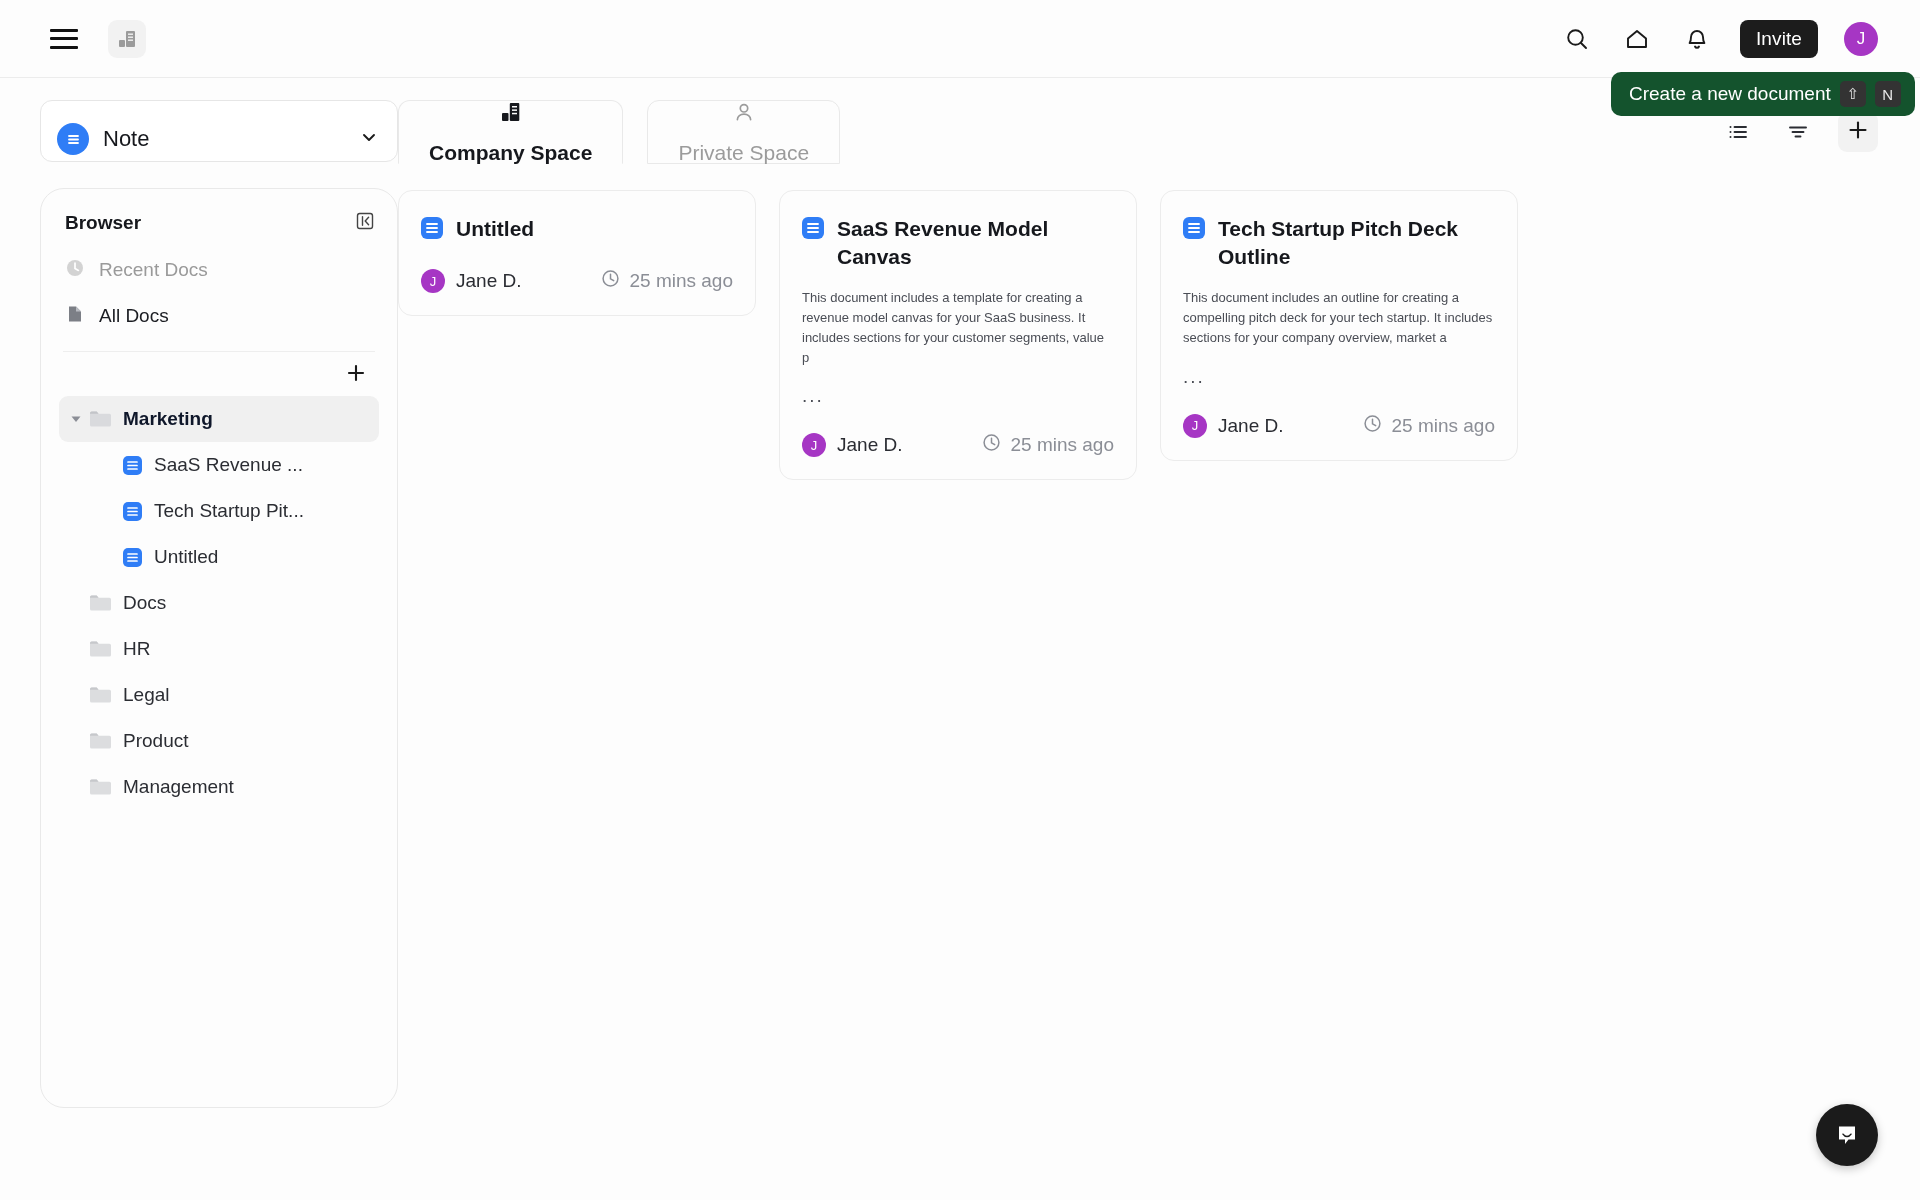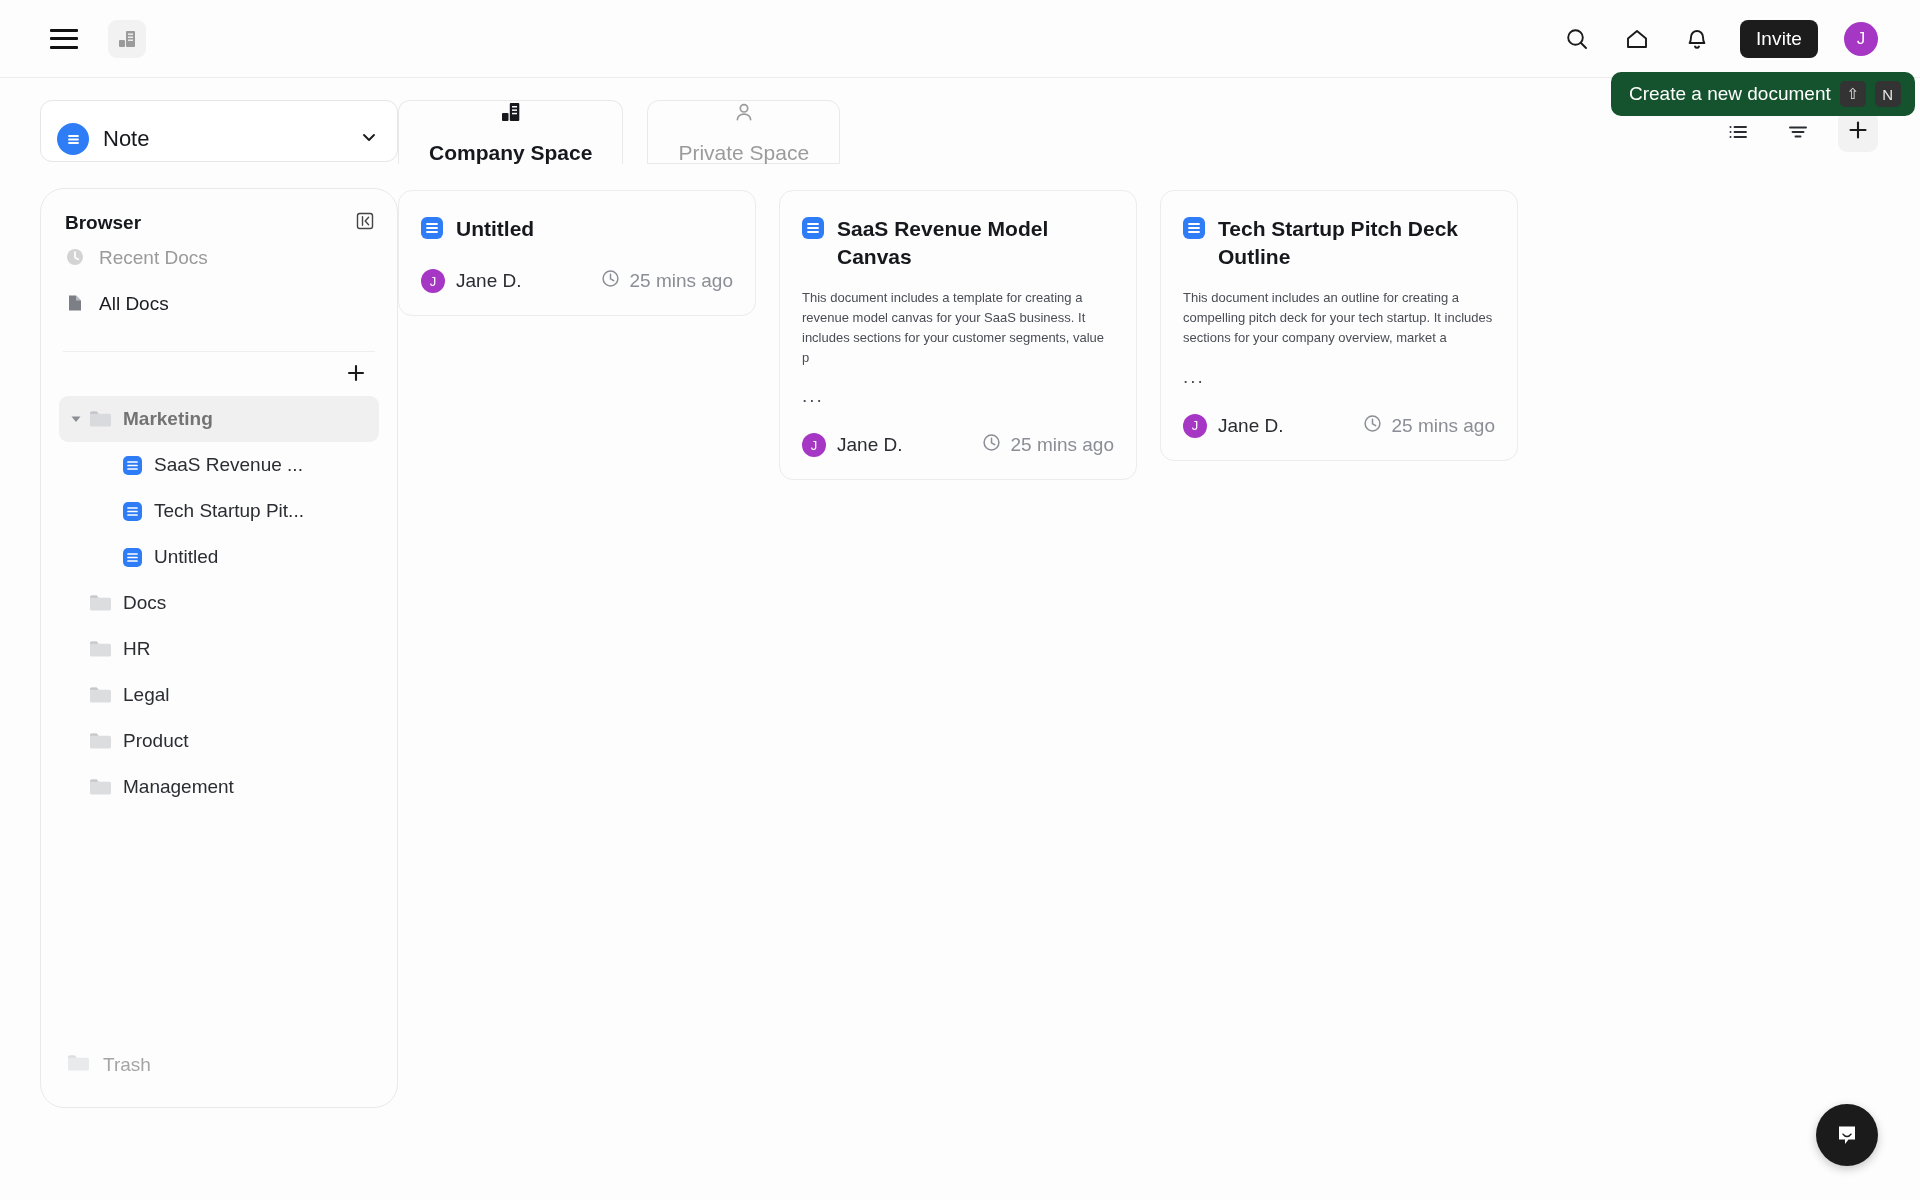--- a/index.html
+++ b/index.html
@@ -104,39 +104,39 @@
     display: flex; flex-direction: column;
   }
   .browser-head {
     display: flex; align-items: center;
     padding: 0 4px 0 6px; margin-bottom: 12px;
   }
   .browser-title { font-size: 19px; font-weight: 700; color: #16181d; }
   .collapse-icon { margin-left: auto; cursor: pointer; }
 
   .nav-row {
-    display: flex; align-items: flex-start; gap: 14px;
+    display: flex; align-items: center; gap: 14px;
     height: 46px; padding: 0 6px; border-radius: 8px;
     cursor: pointer; font-size: 19px;
   }
   .nav-row.muted { color: #9a9a9a; }
   .nav-row.dark { color: #1b1d22; }
 
   .divider { height:1px; background:#eeeeee; margin: 12px 4px 0 4px; }
 
   .add-row { display:flex; justify-content:flex-end; padding: 6px 8px 8px 0; }
   .add-btn { width: 30px; height: 30px; display:flex; align-items:center; justify-content:center; cursor:pointer; }
 
   .tree { display:flex; flex-direction: column; }
   .tree-row {
     display:flex; align-items:center;
     height: 46px; border-radius: 9px; padding-left: 8px;
     cursor:pointer; font-size: 19px; color:#2b2d33;
   }
-  .tree-row.active { background: #f0f0f0; font-weight: 700; color:#737373; }
+  .tree-row.active { background: #f0f0f0; font-weight: 700; color:#0f172a; }
   .caret { width: 18px; display:flex; align-items:center; justify-content:center; margin-right: 4px; }
   .caret-spacer { width: 22px; }
   .folder-ico { margin-right: 12px; display:flex; }
   .doc-ico { margin-right: 12px; display:flex; }
   .tree-row.child { padding-left: 64px; font-size: 19px; color:#2b2d33; }
 
   .trash-row {
     margin-top: auto; margin-bottom: 22px;
     display:flex; align-items:center; gap: 14px;
     padding-left: 8px; height: 40px;
@@ -426,29 +426,20 @@
             <svg width="22" height="18" viewBox="0 0 22 18">
               <path d="M1 3.2a1.6 1.6 0 0 1 1.6-1.6h5.1l1.9 2.1h10.8A1.6 1.6 0 0 1 22 5.3V15a1.6 1.6 0 0 1-1.6 1.6H2.6A1.6 1.6 0 0 1 1 15z" fill="#dcdddf"></path>
               <path d="M1 3.2a1.6 1.6 0 0 1 1.6-1.6h5.1l1.9 2.1H1z" fill="#c6c8cb"></path>
             </svg>
           </span>
           <span>Management</span>
         </div>
 
       </div>
 
-      <div class="trash-row">
-        <span>
-          <svg width="22" height="18" viewBox="0 0 22 18">
-            <path d="M1 3.2a1.6 1.6 0 0 1 1.6-1.6h5.1l1.9 2.1h10.8A1.6 1.6 0 0 1 22 5.3V15a1.6 1.6 0 0 1-1.6 1.6H2.6A1.6 1.6 0 0 1 1 15z" fill="#e9eaeb"></path>
-            <path d="M1 3.2a1.6 1.6 0 0 1 1.6-1.6h5.1l1.9 2.1H1z" fill="#dcdddf"></path>
-          </svg>
-        </span>
-        <span>Trash</span>
-      </div>
     </div>
   </div>
 
   <div class="main">
 
     <div class="tabs-bar">
       <div class="tab active">
         <span>
           <svg width="22" height="22" viewBox="0 0 22 22" fill="#16181d">
             <rect x="2" y="12" width="6.5" height="8" rx="1"></rect>

